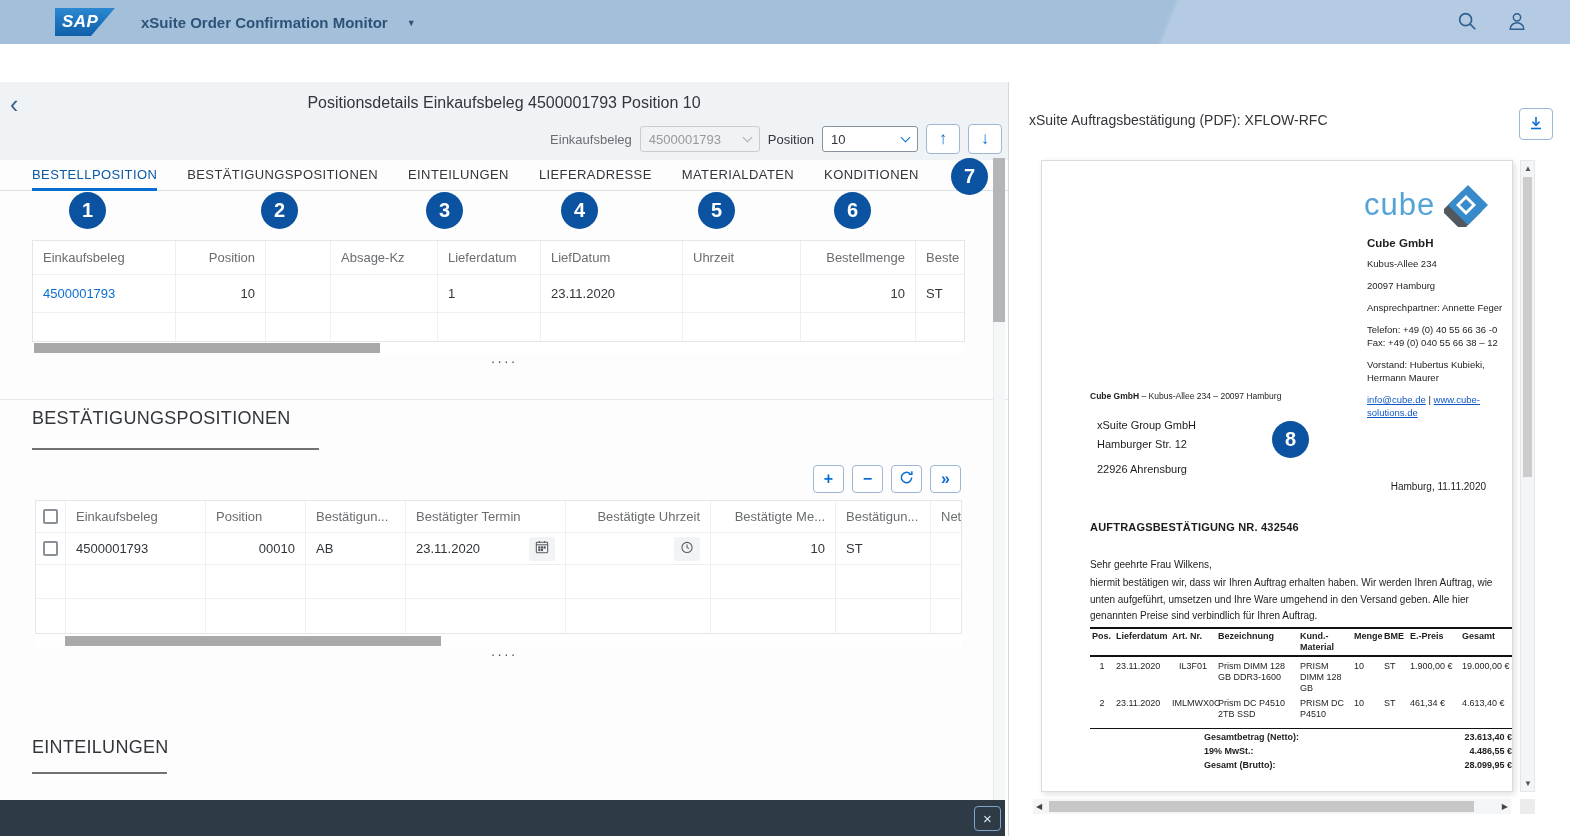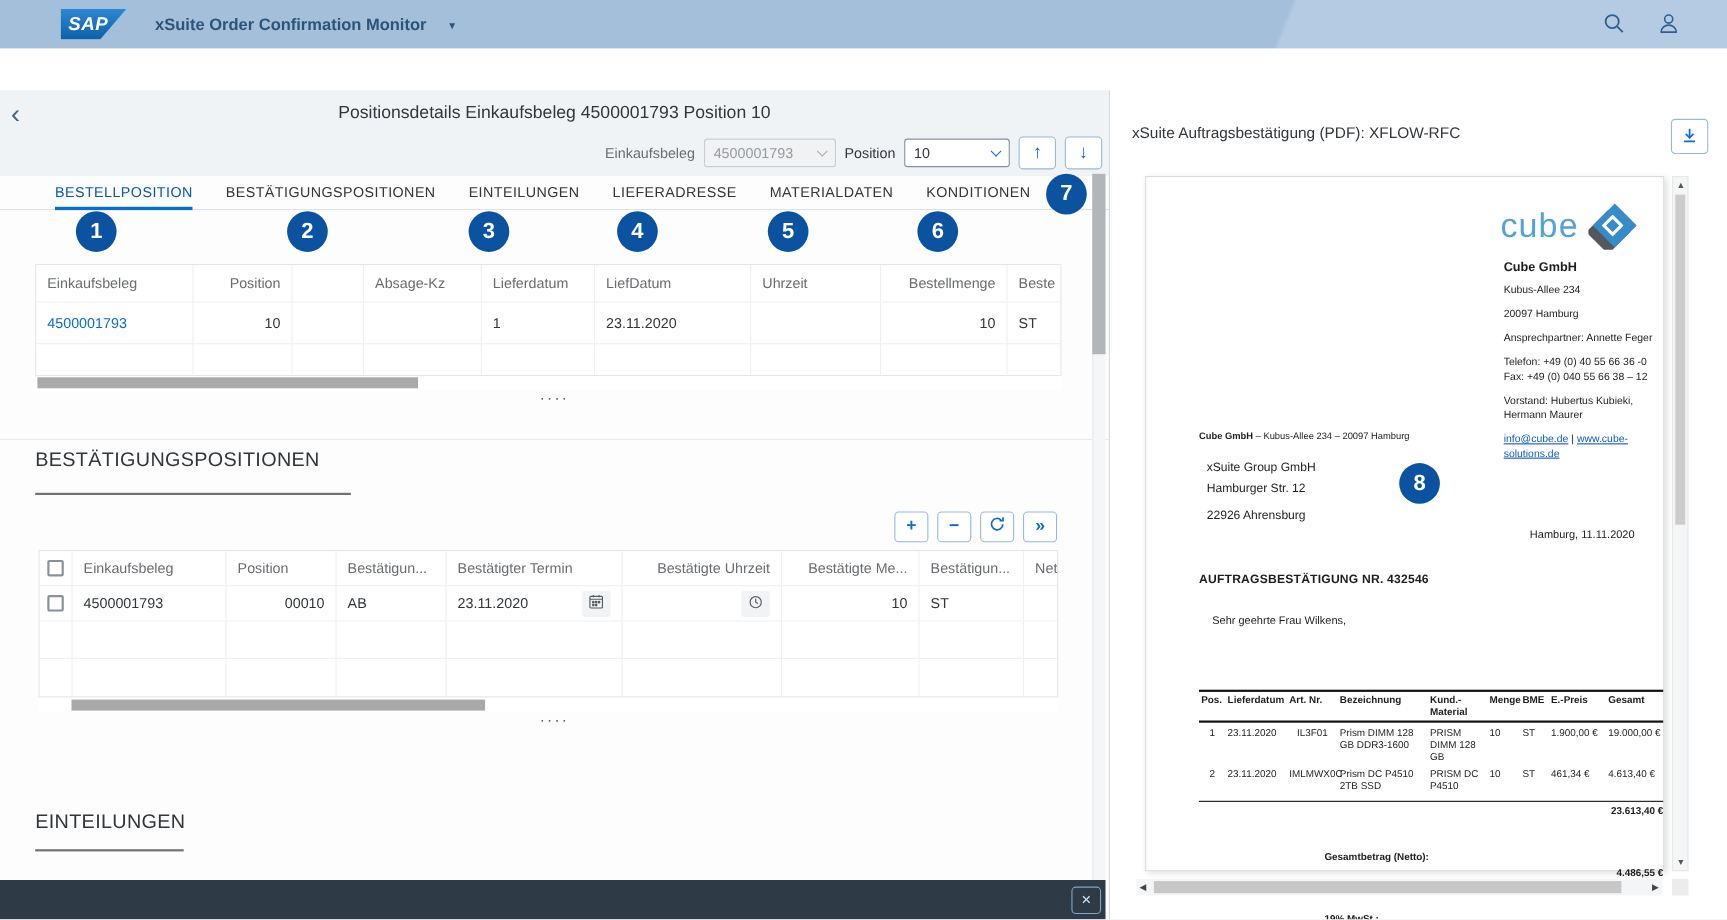--- a/index.html
+++ b/index.html
@@ -44,21 +44,21 @@
             font-size:13px; color:#32363a; cursor:pointer; }
   .select.disabled { background:#f1f2f3; border-color:#c9cdd1; color:#959a9e; cursor:default; }
   .chev { width:7px; height:7px; border-right:1.6px solid #0a6ed1; border-bottom:1.6px solid #0a6ed1;
           transform:rotate(45deg); margin-top:-4px; }
   .select.disabled .chev { border-color:#a8adb2; }
   .nav-btn { width:34px; height:30px; border:1px solid #9cb8d4; border-radius:4px; background:#fff;
              color:#0a6ed1; font-size:17px; font-weight:700; display:flex; align-items:center;
              justify-content:center; cursor:pointer; }
 
   .tabstrip { left:0; top:78px; width:1008px; height:31px; display:flex; gap:30px;
-              padding-left:50px; border-bottom:1px solid #dde2e7; background:#fdfdfe; }
+              padding-left:32px; border-bottom:1px solid #dde2e7; background:#fdfdfe; }
   .tab { font-size:13px; letter-spacing:.4px; color:#32363a; padding-top:7px; height:31px; cursor:pointer; white-space:nowrap; }
   .tab.active { color:#0a5aa5; border-bottom:3px solid #0a6ed1; }
 
   .badge { position:absolute; width:37px; height:37px; border-radius:50%; background:#0b53a0;
            color:#fff; font-size:20px; font-weight:700; display:flex; align-items:center; justify-content:center; }
 
   
   .sap-table { position:absolute; background:#fff; border:1px solid #e4e7ea; }
   .t-row { display:grid; border-bottom:1px solid #edf0f2; }
   .t-row:last-child { border-bottom:none; }
@@ -121,21 +121,21 @@
   .subject { font-size:11px; font-weight:700; letter-spacing:.2px; }
   .bodytext { font-size:10px; line-height:16.5px; }
 
   .items { font-size:9px; }
   .it-row { display:grid; grid-template-columns:24px 56px 46px 82px 54px 30px 26px 52px 52px; }
   .it-head { border-top:2px solid #111; border-bottom:2px solid #111; font-weight:700; }
   .it-cell { padding:2px 2px; line-height:11px; }
   .it-body { border-bottom:1.5px solid #111; padding:2px 0 6px; }
   .ar { text-align:left; } .ac { text-align:center; }
   .tot-row { display:flex; font-weight:700; font-size:9px; line-height:12px; margin-top:2px; }
-  .tot-label { margin-left:114px; width:112px;margin-top:42px; }
+  .tot-label { margin-left:114px; width:112px; }
   .tot-val { flex:1; text-align:right; }
 
   
   .r-vtrack { position:absolute; left:511px; top:78px; width:15px; height:632px; background:#f4f5f6;
               border:1px solid #e5e7e9; }
   .r-vthumb { position:absolute; left:2px; top:16px; width:9px; height:300px; background:#cccccc; cursor:pointer; }
   .scroll-arrow { position:absolute; font-size:8px; color:#555; left:3px; cursor:pointer; }
   .r-htrack { position:absolute; left:24px; top:717px; width:478px; height:15px; background:#f4f5f6; }
   .r-hthumb { position:absolute; left:16px; top:2px; width:425px; height:11px; background:#c7c7c7; cursor:pointer; }
   .h-arrow { position:absolute; top:3px; font-size:8px; color:#444; cursor:pointer; }
@@ -425,21 +425,22 @@
         <div>Hamburger Str. 12</div>
         <div style="margin-top:6px">22926 Ahrensburg</div>
       </div>
 
       <div class="badge" style="left:230px;top:260px">8</div>
 
 
       <div class="abs dateline" style="left:280px;top:320px;width:164px">Hamburg, 11.11.2020</div>
 
       <div class="abs subject" style="left:48px;top:360px">AUFTRAGSBESTÄTIGUNG NR. 432546</div>
-      <div class="abs bodytext" style="left:60px;top:396px">Sehr geehrte Frau Wilkens,</div>
+      <div class="abs bodytext" style="left:48px;top:396px">Sehr geehrte Frau Wilkens,</div>
+      <div class="abs bodytext" style="left:48px;top:414px;width:414px">hiermit bestätigen wir, dass wir Ihren Auftrag erhalten haben. Wir werden Ihren Auftrag, wie unten aufgeführt, umsetzen und Ihre Ware umgehend in den Versand geben. Alle hier genannten Preise sind verbindlich für Ihren Auftrag.</div>
 
       <div class="abs items" style="left:48px;top:466px;width:422px">
         <div class="it-row it-head">
           <div class="it-cell">Pos.</div>
           <div class="it-cell">Lieferdatum</div>
           <div class="it-cell">Art. Nr.</div>
           <div class="it-cell">Bezeichnung</div>
           <div class="it-cell">Kund.-Material</div>
           <div class="it-cell ar">Menge</div>
           <div class="it-cell">BME</div>

